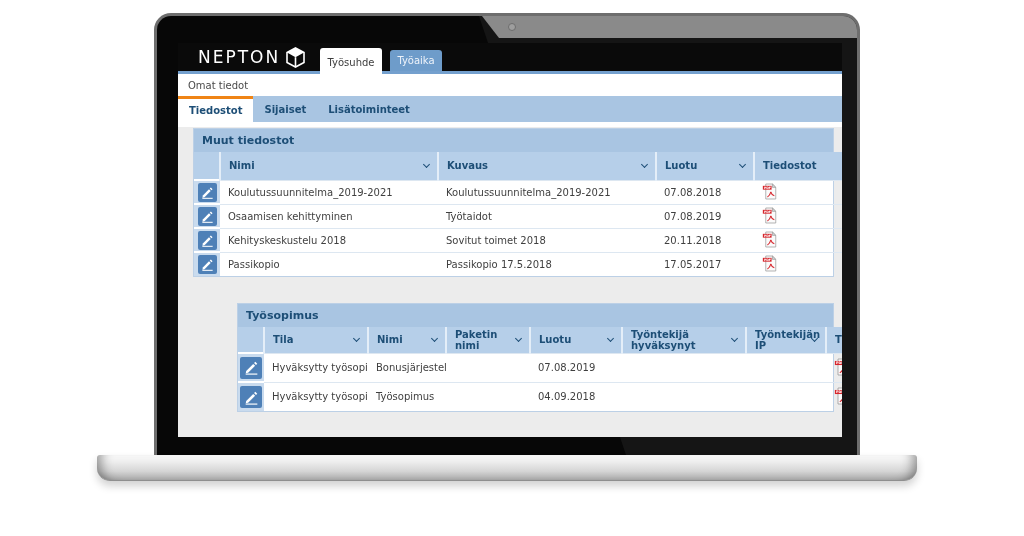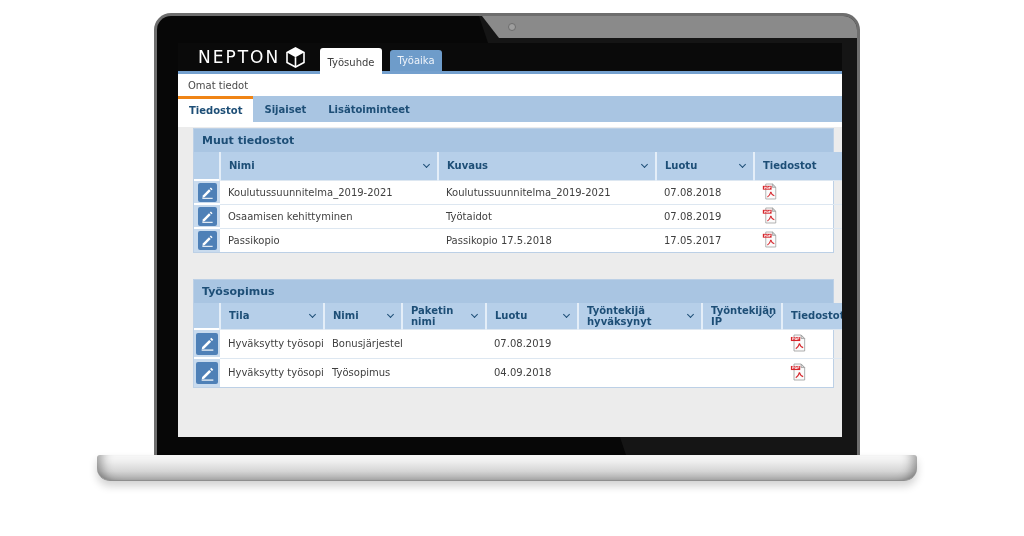--- a/index.html
+++ b/index.html
@@ -99,21 +99,21 @@
 
   .white-strip { height:5px; background:#ffffff; }
 
   .main-area {
     background:#ececec; height:310px; padding:1px 8px 0 15px;
   }
 
   .block {
     background:#ffffff; border:1px solid #bcd0e6; margin-top:0;
   }
-  .block + .block { margin-top:26px; }
+  .block + .block { margin-top:26px;margin-left:44px; }
   .section-header {
     height:23px; line-height:23px; background:#a9c5e2;
     color:#1d4e76; font-weight:bold; font-size:11px; padding-left:8px;
   }
 
   table { border-collapse:collapse; table-layout:fixed; width:648px; }
   th {
     background:#b6cfe9; color:#1d4e76; font-weight:bold; font-size:10px;
     text-align:left; padding:0 6px 0 8px; position:relative;
   }
@@ -259,20 +259,33 @@
         </tr>
         <tr>
           <td class="icon-cell"><span class="edit-btn">
                   <svg width="15" height="15" viewBox="0 0 16 16">
                     <use href="#icon-edit"></use>
                   </svg>
                 </span></td>
           <td>Osaamisen kehittyminen</td>
           <td>Työtaidot</td>
           <td>07.08.2019</td>
+          <td><span class="pdf-btn"><svg width="15" height="17" viewBox="0 0 18 20">
+                    <use href="#icon-pdf"></use>
+                  </svg></span></td>
+        </tr>
+        <tr>
+          <td class="icon-cell"><span class="edit-btn">
+                  <svg width="15" height="15" viewBox="0 0 16 16">
+                    <use href="#icon-edit"></use>
+                  </svg>
+                </span></td>
+          <td>Kehityskeskustelu 2018</td>
+          <td>Sovitut toimet 2018</td>
+          <td>20.11.2018</td>
           <td><span class="pdf-btn"><svg width="15" height="17" viewBox="0 0 18 20">
                     <use href="#icon-pdf"></use>
                   </svg></span></td>
         </tr>
         <tr>
           <td class="icon-cell"><span class="edit-btn">
                   <svg width="15" height="15" viewBox="0 0 16 16">
                     <use href="#icon-edit"></use>
                   </svg>
                 </span></td>

